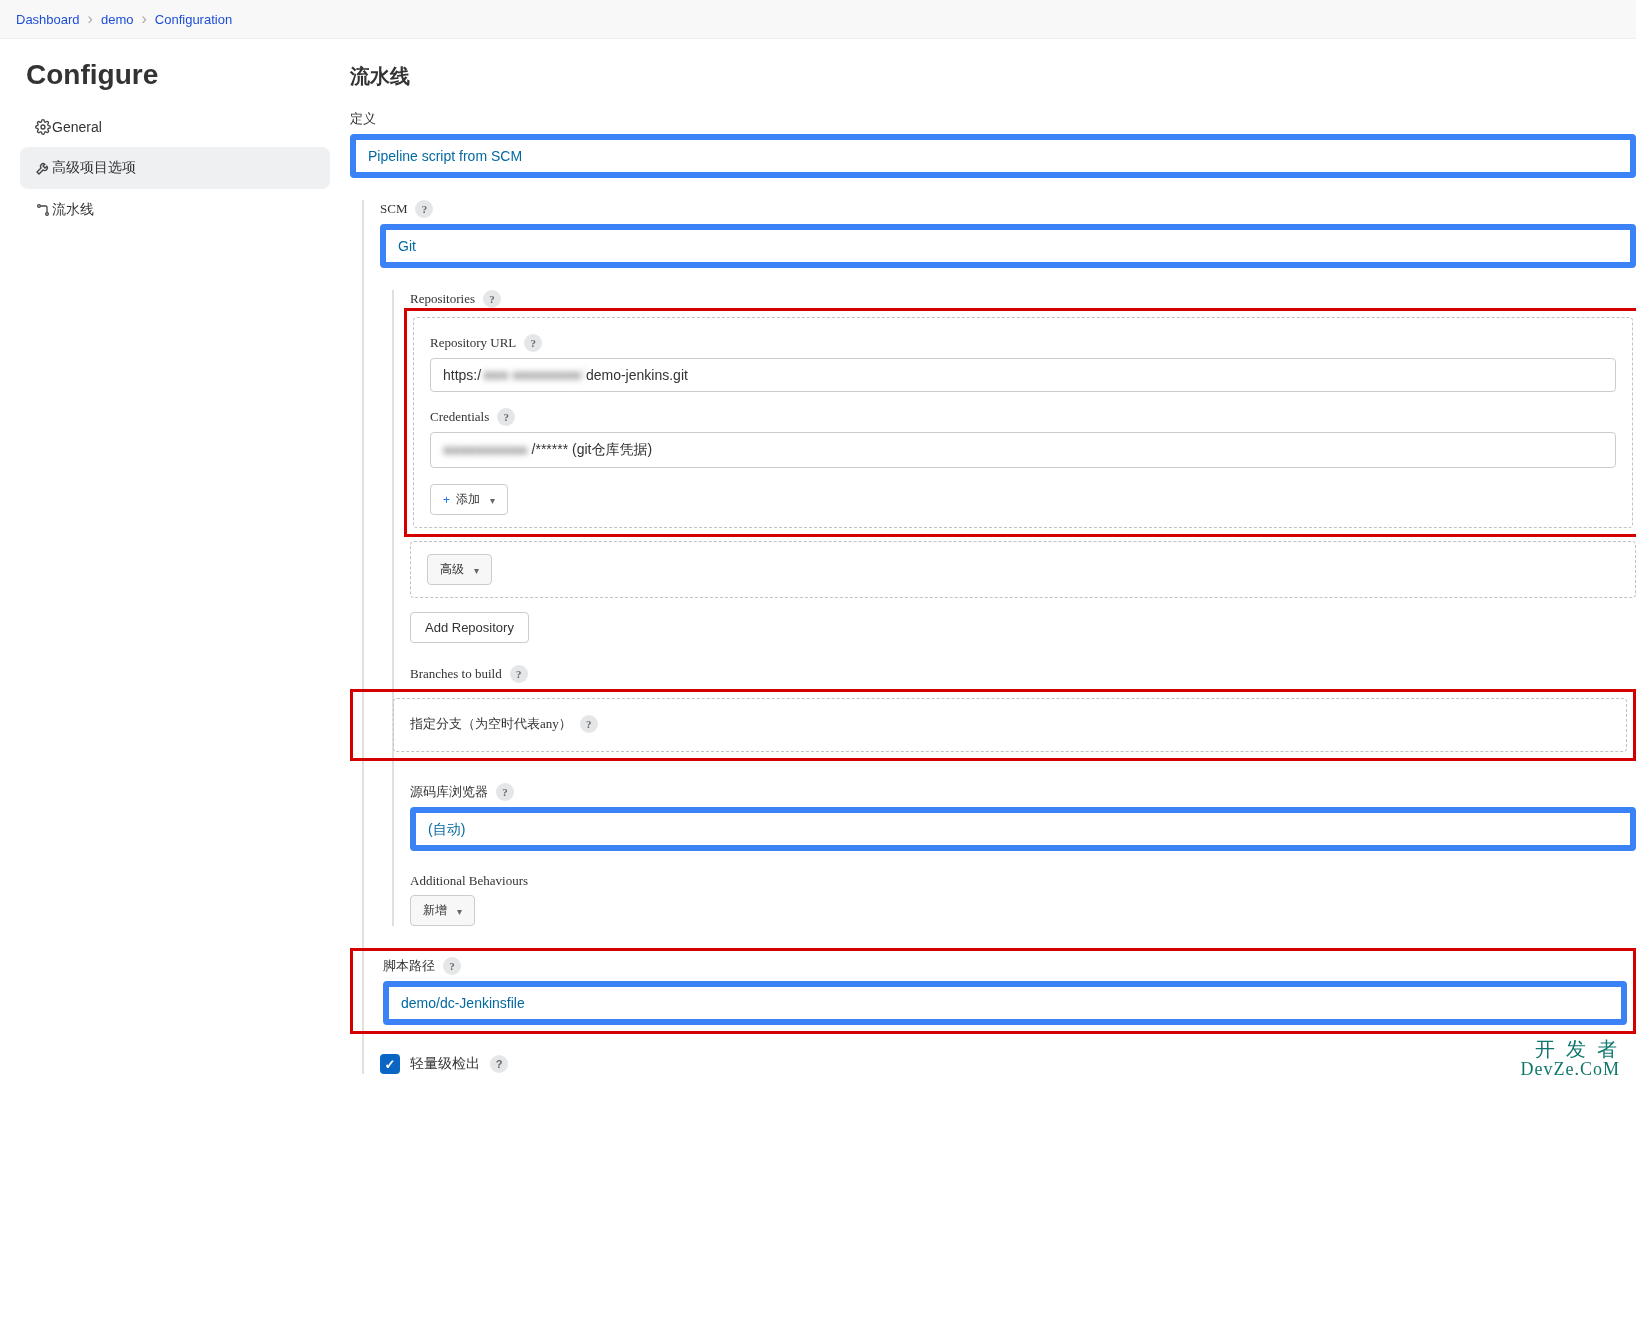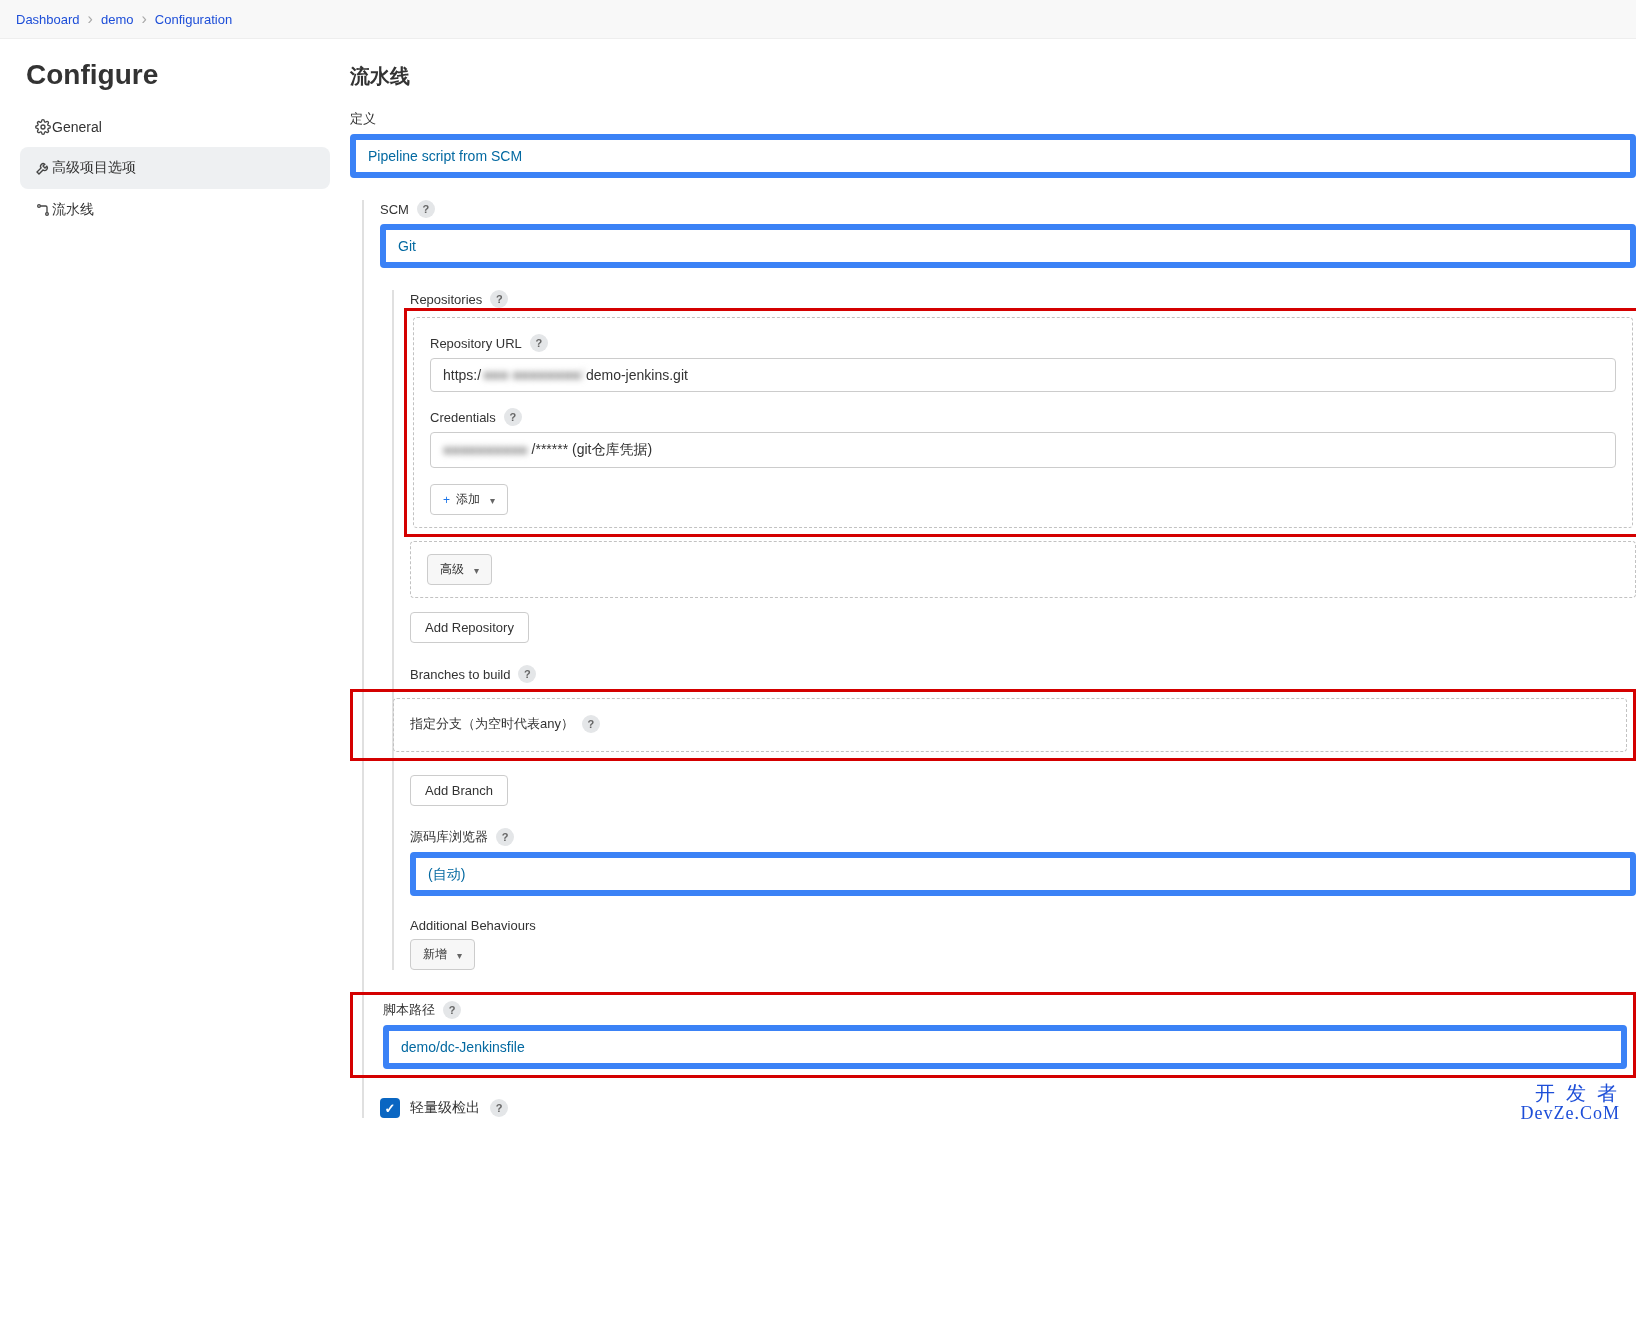--- a/index.html
+++ b/index.html
@@ -47,20 +47,21 @@
   position: relative;
 }
 .section-title { font-size: 20px; font-weight: 700; margin-bottom: 20px; }
 .field-label {
   font-size: 13px;
   color: #333;
   margin-bottom: 6px;
   display: flex;
   align-items: center;
   gap: 8px;
+  font-family: Liberation Serif, serif;
 }
 .help {
   display: inline-flex;
   align-items: center; justify-content: center;
   width: 18px; height: 18px;
   border-radius: 50%;
   background: #e4e6e8;
   color: #666;
   font-size: 11px; font-weight: 700;
   cursor: pointer;
@@ -112,21 +113,21 @@
   width: 20px; height: 20px;
   border-radius: 4px;
   background: #0a66c2;
   display: inline-flex; align-items: center; justify-content: center;
   color: #fff; font-size: 13px; font-weight: 700;
 }
 .watermark {
   position: absolute;
   right: 16px; bottom: 40px;
   text-align: right;
-  color: #1d4ed8;
+  color: #0f766e;
   font-family: "SimSun", serif;
   line-height: 1.1;
   letter-spacing: 3px;
   pointer-events: none;
 }
 .watermark .line1 { font-size: 20px; }
 .watermark .line2 { font-size: 18px; letter-spacing: 1px; }
 .repo-url-display {
   border: 1px solid #ccc; border-radius: 4px; padding: 8px 12px; font-size: 14px; background: #fff;
   display: flex; align-items: flex-start; gap: 2px;
@@ -257,23 +258,20 @@
 
           <div class="highlight-red" style="margin-left:-60px;padding-left:40px;">
             <div class="dashed-box" style="margin:0;">
               <div class="field-label">
                 <span>指定分支（为空时代表any）</span>
                 <span class="help">?</span>
               </div>
             </div>
           </div>
 
-          <div style="margin-top:14px;">
-            <button class="btn plain">Add Branch</button>
-          </div>
         </div>
 
         <div class="block">
           <div class="field-label">
             <span>源码库浏览器</span>
             <span class="help">?</span>
           </div>
           <select class="select">
             <option>(自动)</option>
           </select>

